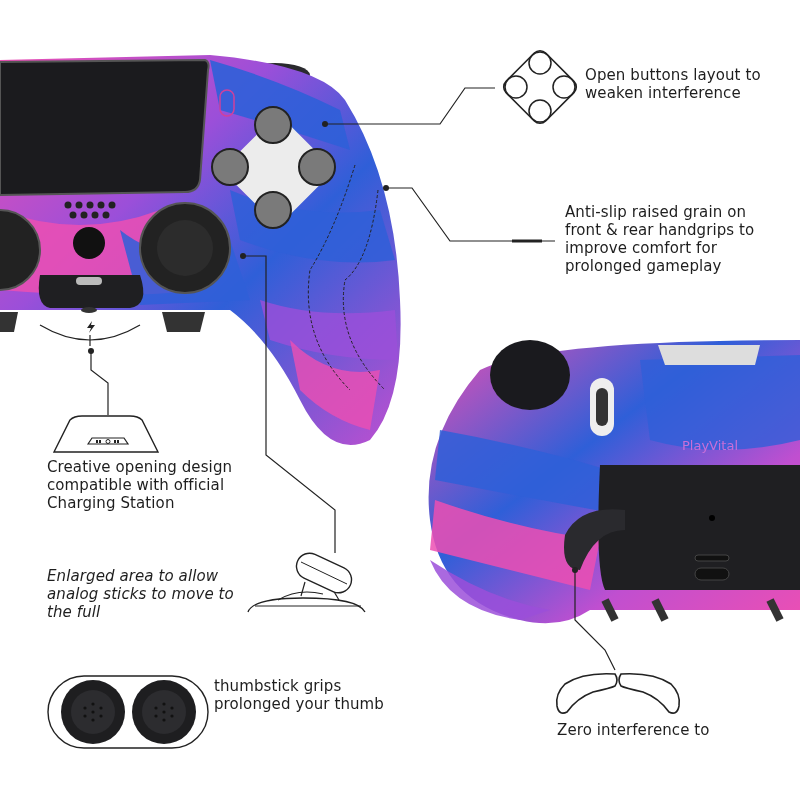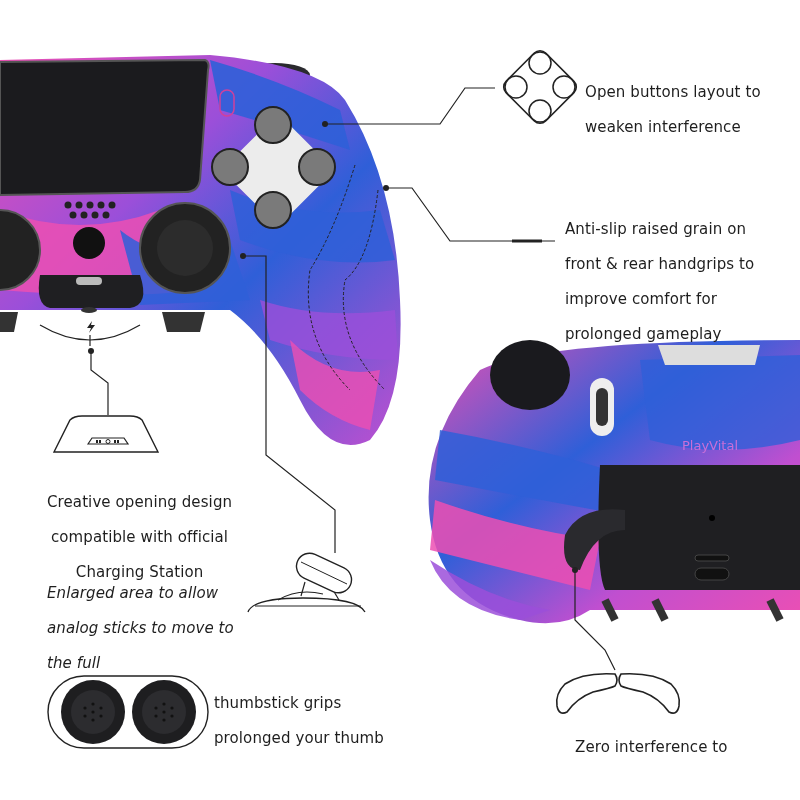--- a/index.html
+++ b/index.html
@@ -1,18 +1,18 @@
 <!DOCTYPE html>
 <html><head>
 <meta charset="utf-8">
 <style>
   html, body { margin:0; padding:0; background:#ffffff; }
   body { width:800px; height:800px; position:relative; overflow:hidden; font-family:"DejaVu Sans", sans-serif; color:#222; }
   .caption { position:absolute; font-size:15px; line-height:18px; color:#1e1e1e; letter-spacing:0.1px; }
-  .caption div { white-space:nowrap;margin-top:17px; }
+  .caption div { white-space:nowrap; }
   svg { position:absolute; overflow:visible; }
 </style>
 </head>
 <body>
 
 <svg width="420" height="460" viewBox="0 0 420 460" style="left:0;top:40px;">
   <defs>
     <linearGradient id="gBody" x1="0" y1="0" x2="1" y2="1">
       <stop offset="0" stop-color="#ec4fb3"></stop>
       <stop offset="0.35" stop-color="#9b4fd9"></stop>
@@ -201,32 +201,32 @@
   <div>weaken interference</div>
 </div>
 
 <div class="caption" style="left:565px;top:203px;">
   <div>Anti-slip raised grain on</div>
   <div>front &amp; rear handgrips to</div>
   <div>improve comfort for</div>
   <div>prolonged gameplay</div>
 </div>
 
-<div class="caption" style="left:47px;top:476px;text-align:center;">
+<div class="caption" style="left:47px;top:458px;">
   <div>Creative opening design</div>
   <div>compatible with official</div>
   <div>Charging Station</div>
 </div>
 
 <div class="caption" style="left:47px;top:567px;font-style:italic;">
   <div>Enlarged area to allow</div>
   <div>analog sticks to move to</div>
   <div>the full</div>
 </div>
 
 <div class="caption" style="left:214px;top:677px;">
   <div>thumbstick grips</div>
   <div>prolonged your thumb</div>
 </div>
 
-<div class="caption" style="left:575px;top:721px;">
+<div class="caption" style="left:557px;top:721px;">
   <div>Zero interference to</div>
 </div>
 
 </body></html>

